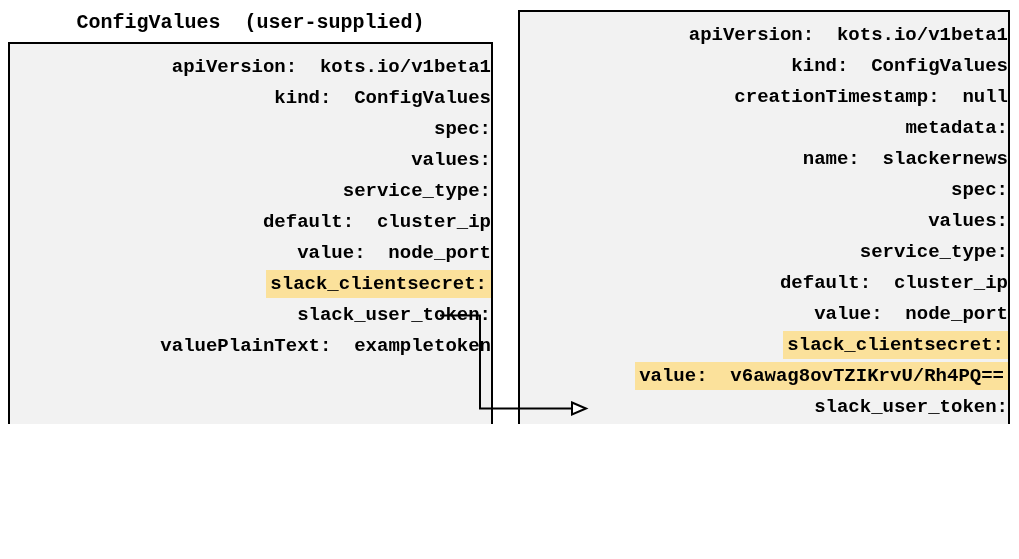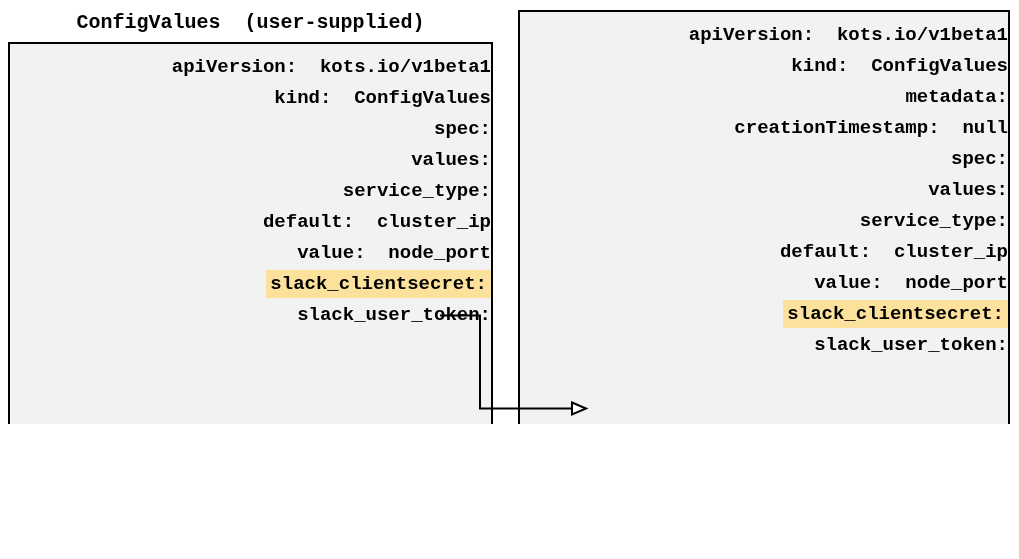--- a/index.html
+++ b/index.html
@@ -71,37 +71,40 @@
       <div>
           <div class="code-line"><span>apiVersion:  kots.io/v1beta1</span></div>
           <div class="code-line"><span>kind:  ConfigValues</span></div>
           <div class="code-line"><span>spec:</span></div>
           <div class="code-line">  <span>values:</span></div>
           <div class="code-line">    <span>service_type:</span></div>
           <div class="code-line">      <span>default:  cluster_ip</span></div>
           <div class="code-line">      <span>value:  node_port</span></div>
           <div class="code-line">    <span class="hl">slack_clientsecret:</span></div>
           <div class="code-line">    <span>slack_user_token:</span></div>
+          <div class="code-line">      <span>valuePlainText:  exampletoken</span></div>
         </div>
     </div>
   </div>
 
   <div class="col col-right">
     <div class="panel">
       <div>
           <div class="code-line"><span>apiVersion:  kots.io/v1beta1</span></div>
           <div class="code-line"><span>kind:  ConfigValues</span></div>
+          <div class="code-line">  <span>creationTimestamp:  null</span></div>
           <div class="code-line"><span>metadata:</span></div>
-          <div class="code-line">  <span>creationTimestamp:  null</span></div>
+          <div class="code-line">  <span>name:  slackernews</span></div>
           <div class="code-line"><span>spec:</span></div>
           <div class="code-line">  <span>values:</span></div>
           <div class="code-line">    <span>service_type:</span></div>
           <div class="code-line">      <span>default:  cluster_ip</span></div>
           <div class="code-line">      <span>value:  node_port</span></div>
           <div class="code-line">    <span class="hl">slack_clientsecret:</span></div>
+          <div class="code-line">      <span class="hl">value:  v6awag8ovTZIKrvU/Rh4PQ==</span></div>
           <div class="code-line">    <span>slack_user_token:</span></div>
         </div>
     </div>
   </div>
 
   <svg id="arrow-overlay" width="1019" height="559" viewBox="0 0 1019 559">
     <path d="M 440 315.5 L 480 315.5 L 480 408.5 L 572 408.5" fill="none" stroke="#000000" stroke-width="2"></path>
     <path d="M 572 402.5 L 586 408.5 L 572 414.5 Z" fill="#ffffff" stroke="#000000" stroke-width="2" stroke-linejoin="miter"></path>
   </svg>
 

